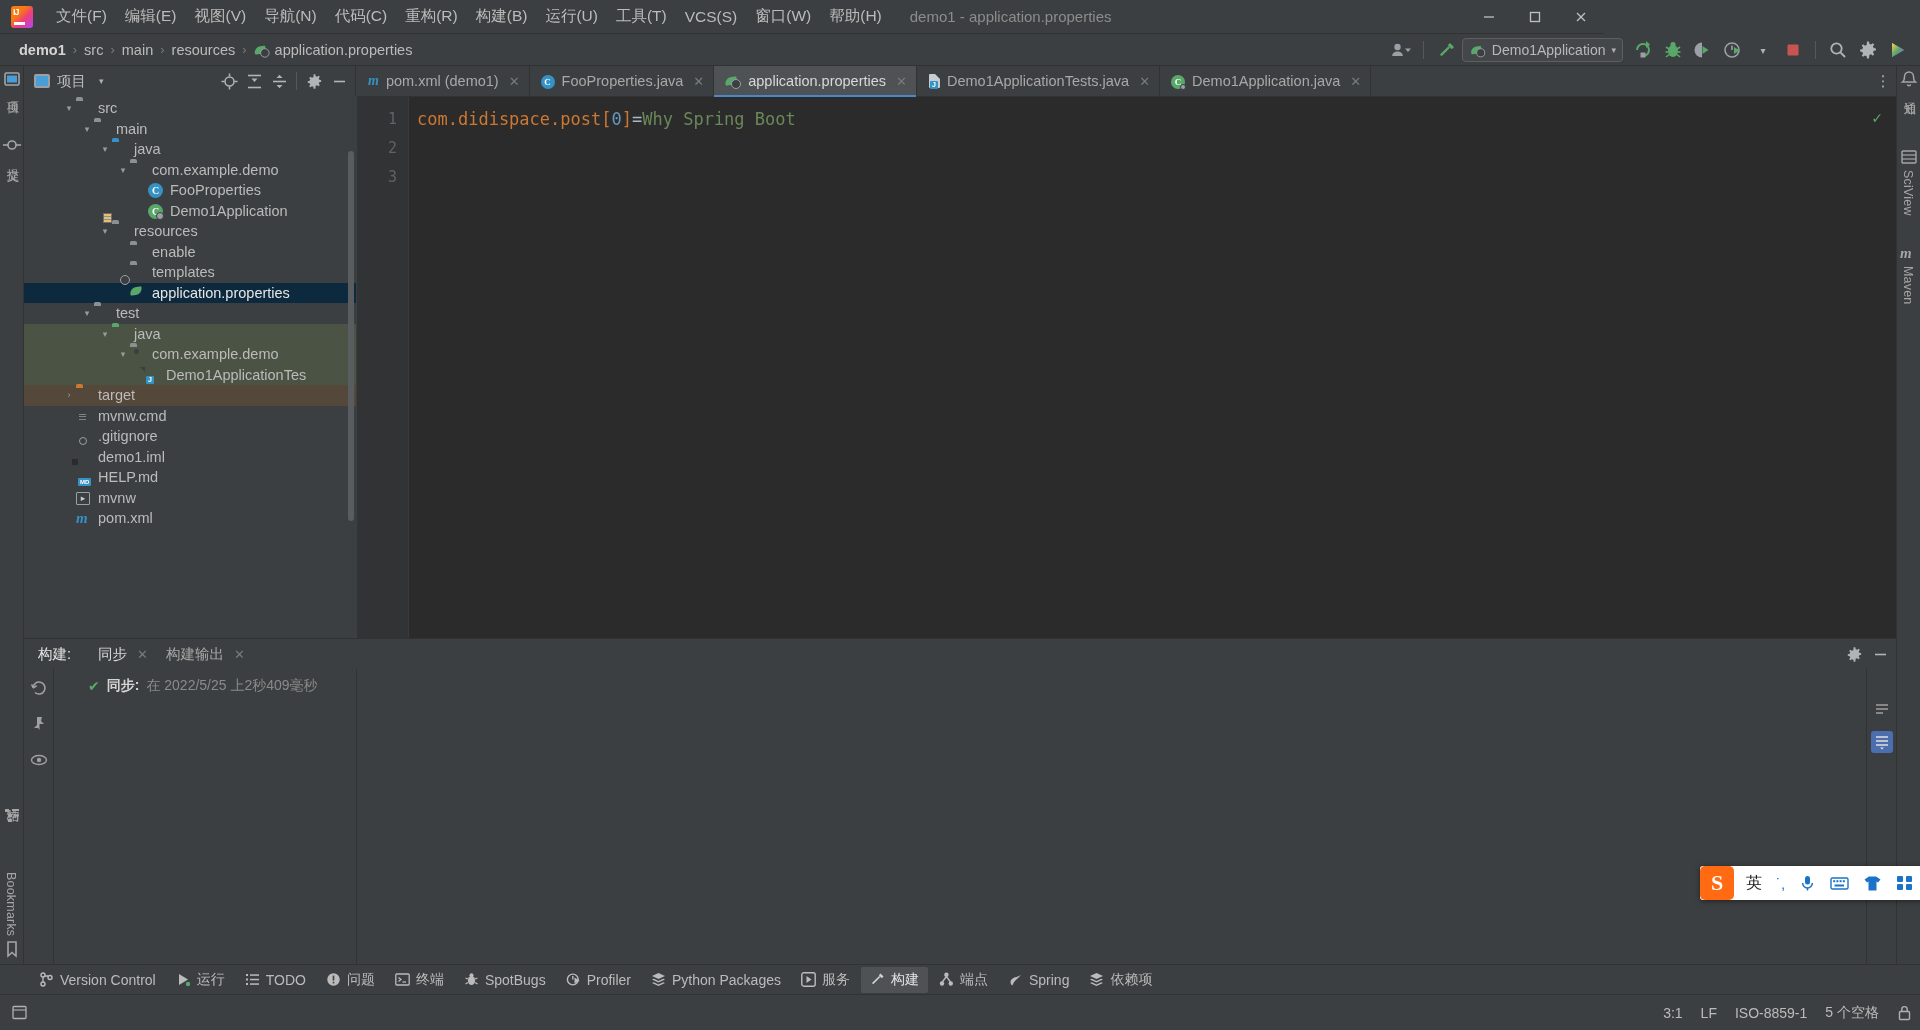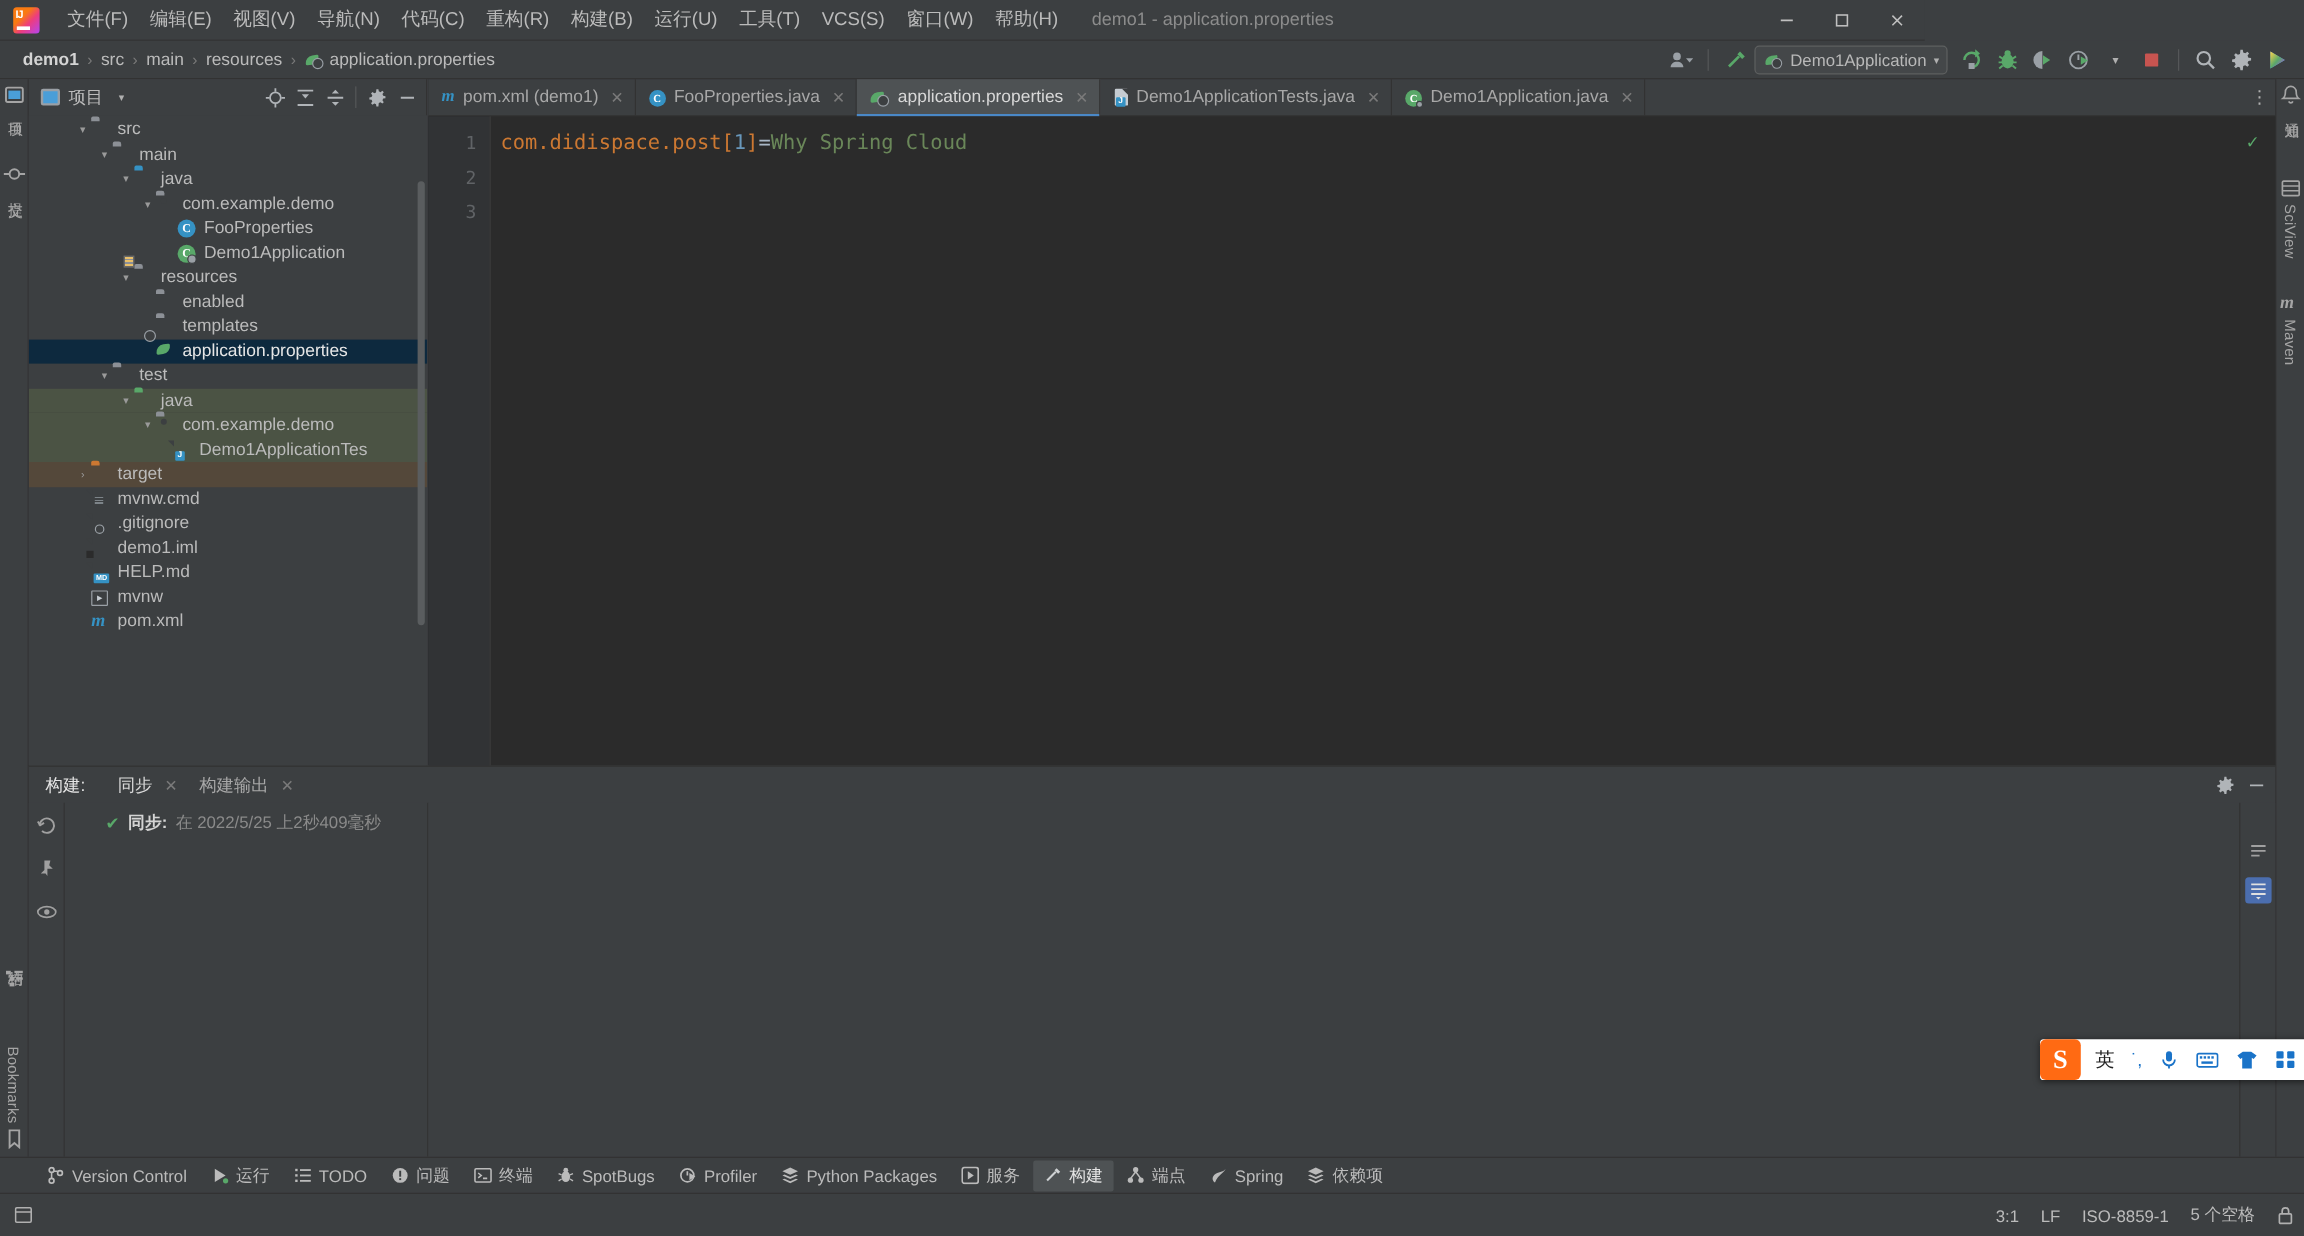--- a/index.html
+++ b/index.html
@@ -622,21 +622,21 @@
       </div>
 
       <div class="trow" style="padding-left:74px">
         <span class="arrow">▾</span>
         <span class="ticon"><span class="folder f-res"></span></span>
         <span class="tlabel">resources</span>
       </div>
 
       <div class="trow" style="padding-left:106px">
         <span class="ticon"><span class="folder f-gray"></span></span>
-        <span class="tlabel">enabled</span>
+        <span class="tlabel">enable</span>
       </div>
 
       <div class="trow" style="padding-left:106px">
         <span class="ticon"><span class="folder f-gray"></span></span>
         <span class="tlabel">templates</span>
       </div>
 
       <div class="trow sel" style="padding-left:106px">
         <span class="ticon"><span class="spring-leaf"></span></span>
         <span class="tlabel sel-text">application.properties</span>
@@ -746,21 +746,21 @@
       <div class="tabs-more">⋮</div>
     </div>
 
     <div class="code-wrap">
       <div class="gutter">
         <div class="lineno">1</div>
         <div class="lineno">2</div>
         <div class="lineno">3</div>
       </div>
       <div class="code">
-        <div class="cl"><span class="k-key">com.didispace.post</span><span class="k-br">[</span><span class="k-idx">1</span><span class="k-br">]</span><span class="k-eq">=</span><span class="k-val">Why Spring Cloud</span></div>
+        <div class="cl"><span class="k-key">com.didispace.post</span><span class="k-br">[</span><span class="k-idx">0</span><span class="k-br">]</span><span class="k-eq">=</span><span class="k-val">Why Spring Boot</span></div>
         <div class="check-mark">✓</div>
       </div>
     </div>
   </div>
 
   <div class="build">
     <div class="build-hdr">
       <span class="build-label">构建:</span>
       <div class="btab active">
         <span>同步</span>

